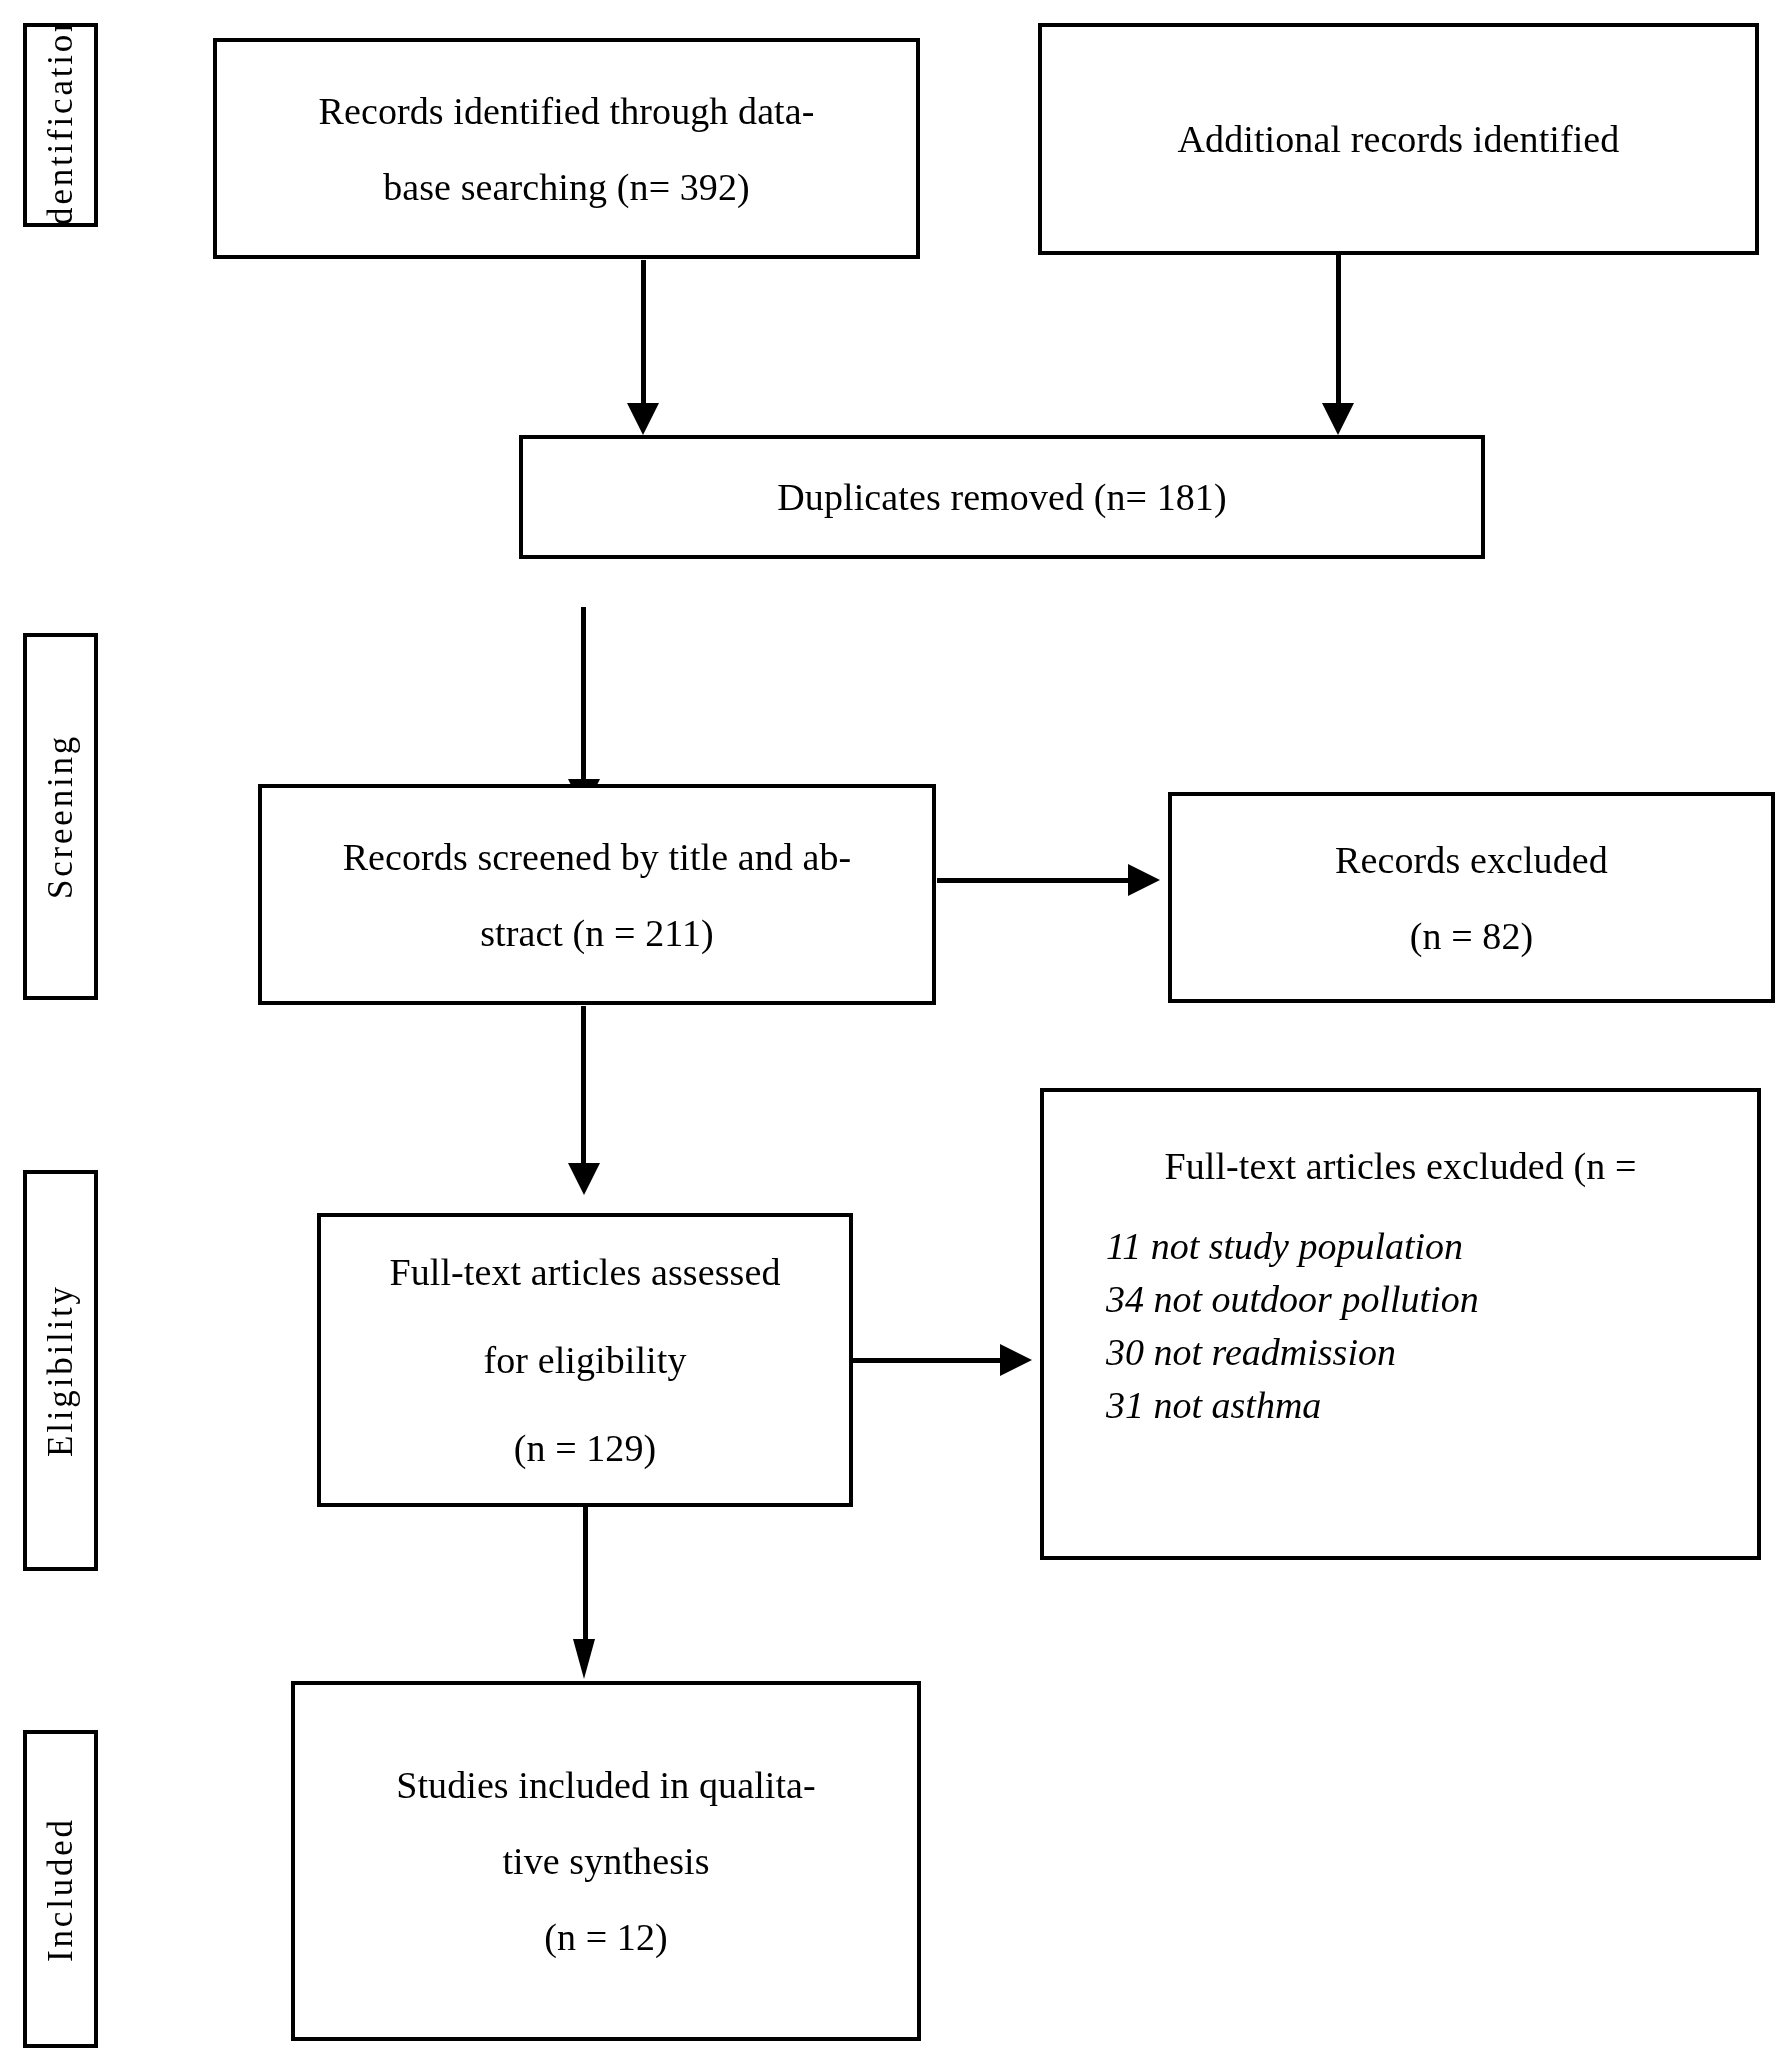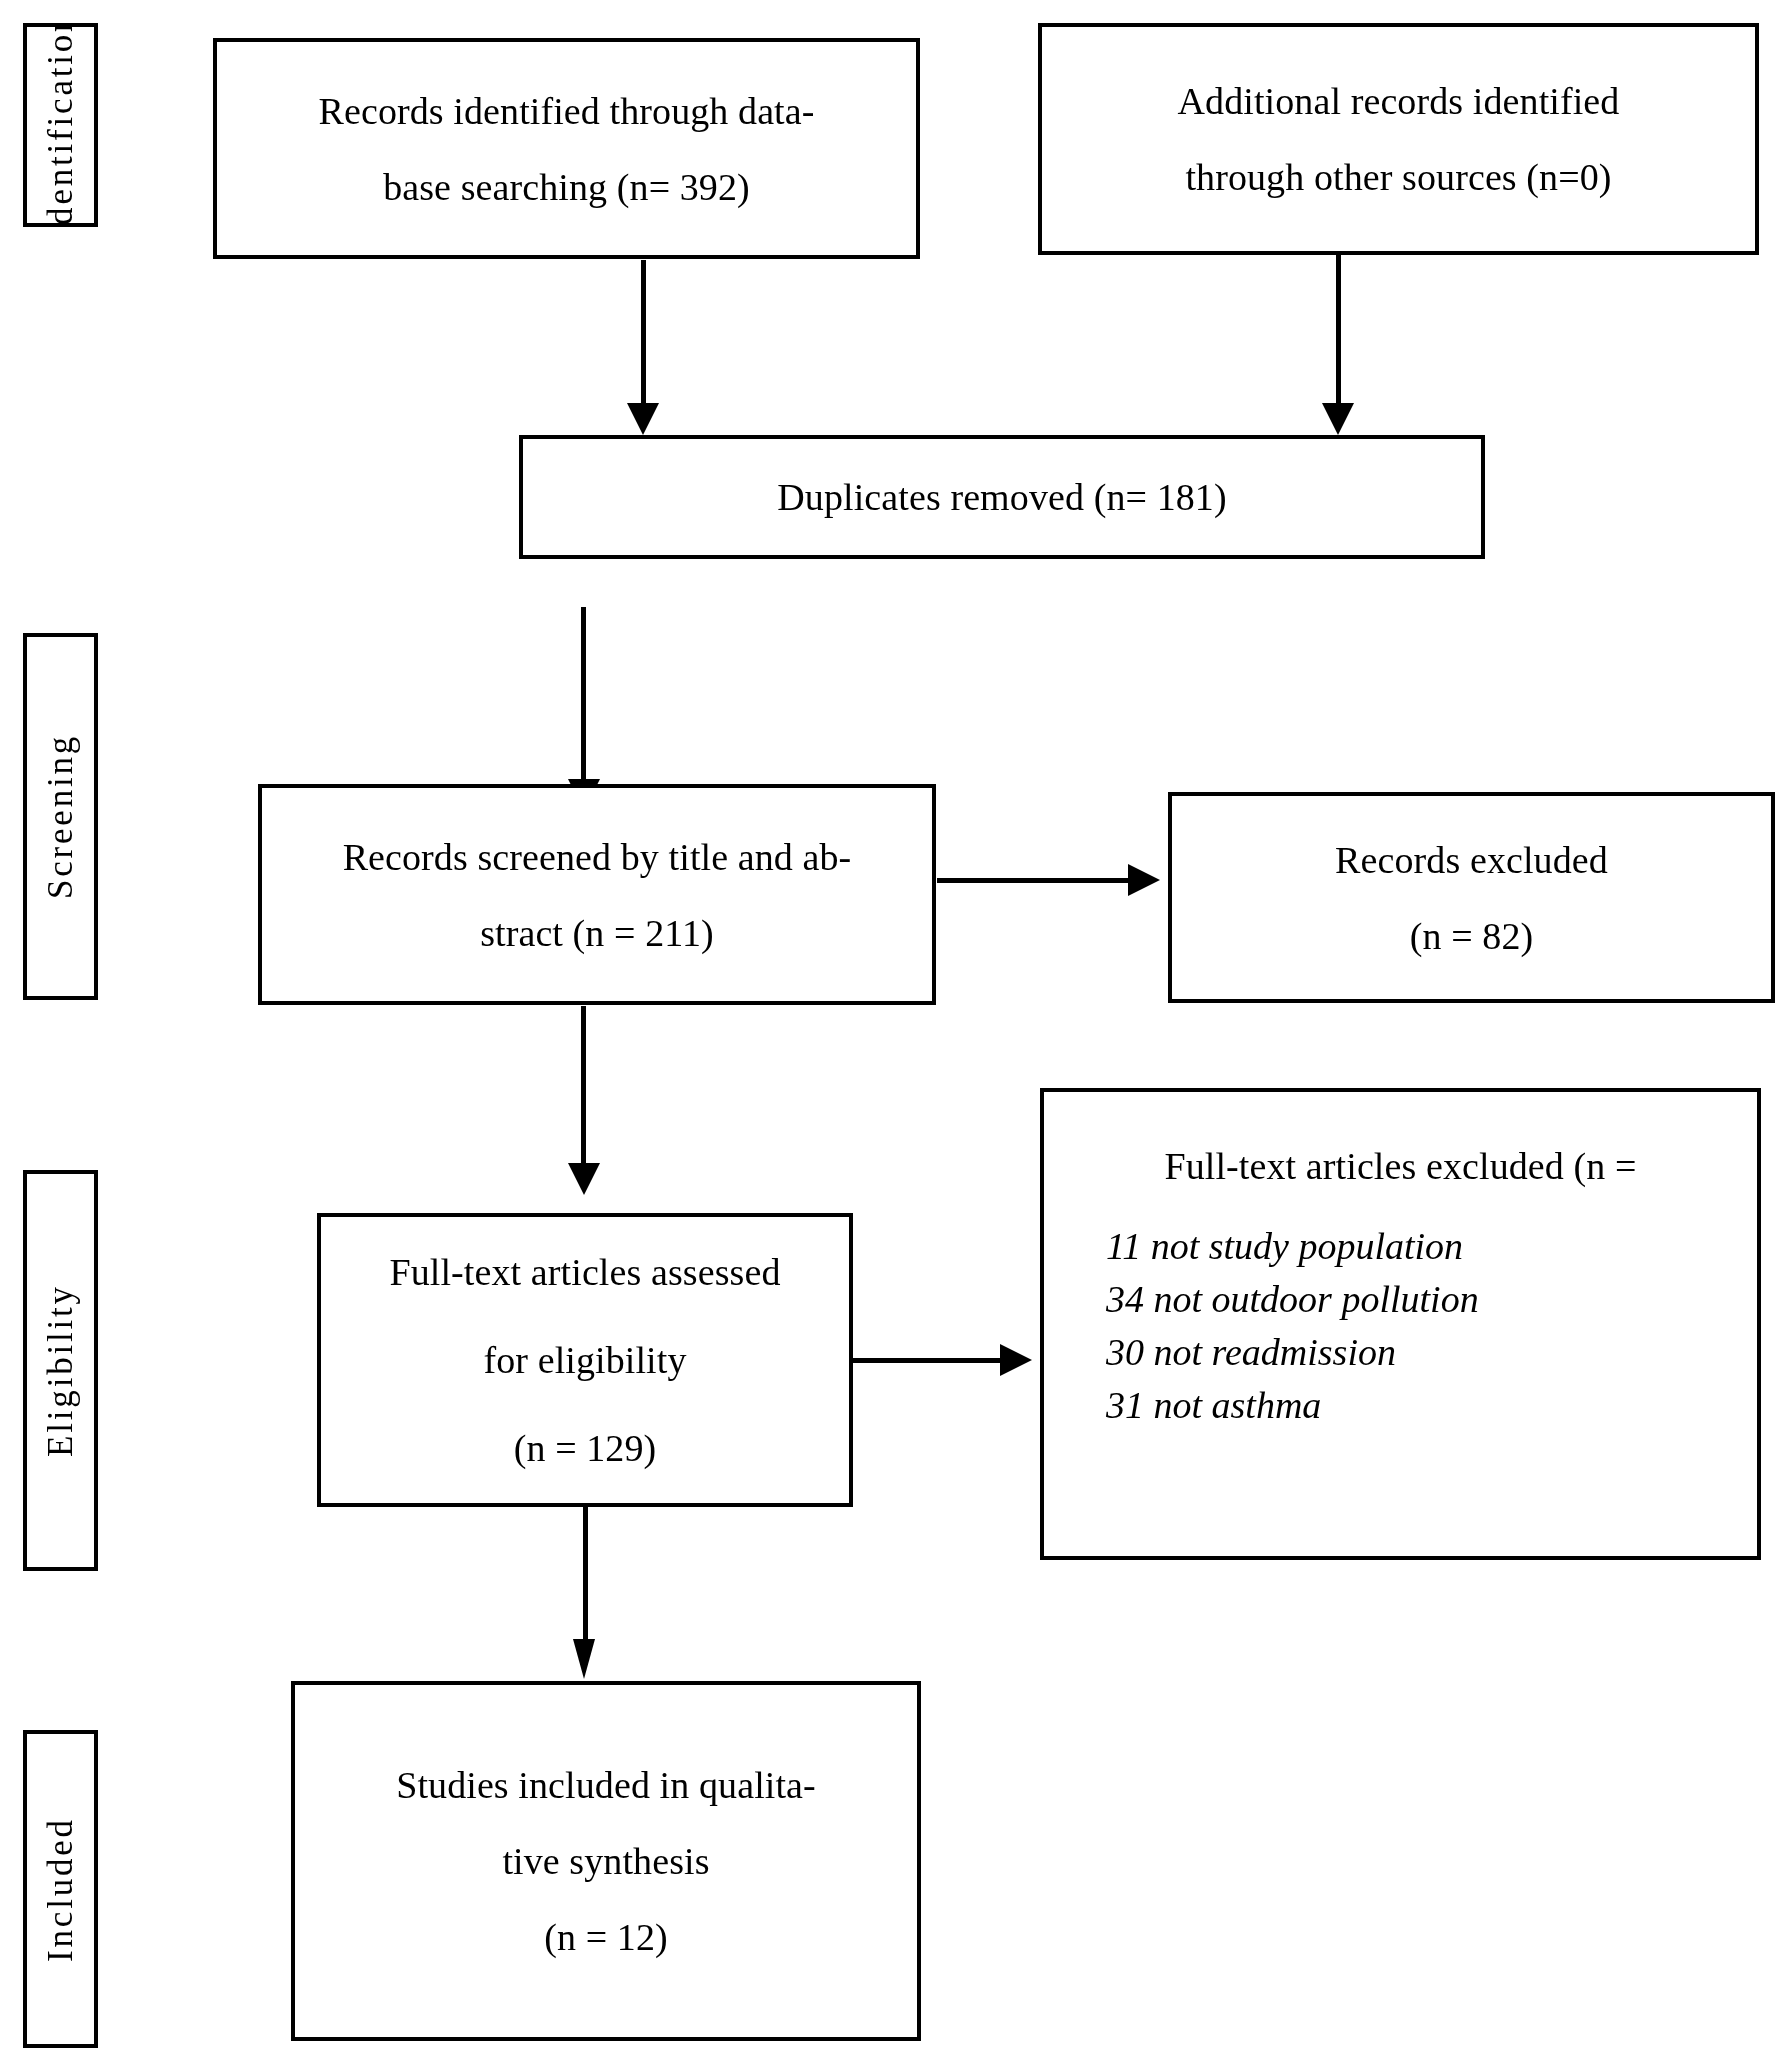--- a/index.html
+++ b/index.html
@@ -136,21 +136,20 @@
     <span class="vtext">Included</span>
   </div>
 
   <div class="box" style="left:213px; top:38px; width:707px; height:221px;">
     <span class="line">Records identified through data-</span>
     <span class="line">base searching (n= 392)</span>
   </div>
 
   <div class="box" style="left:1038px; top:23px; width:721px; height:232px;">
     <span class="line">Additional records identified</span>
-    <span class="line">through other sources (n=0)</span>
   </div>
 
   <div class="vline" style="left:641px; top:260px; height:149px;"></div>
   <div class="arrow-down" style="left:627px; top:403px;"></div>
 
   <div class="vline" style="left:1336px; top:255px; height:154px;"></div>
   <div class="arrow-down" style="left:1322px; top:403px;"></div>
 
   <div class="box" style="left:519px; top:435px; width:966px; height:124px;">
     <span class="line">Duplicates removed (n= 181)</span>

